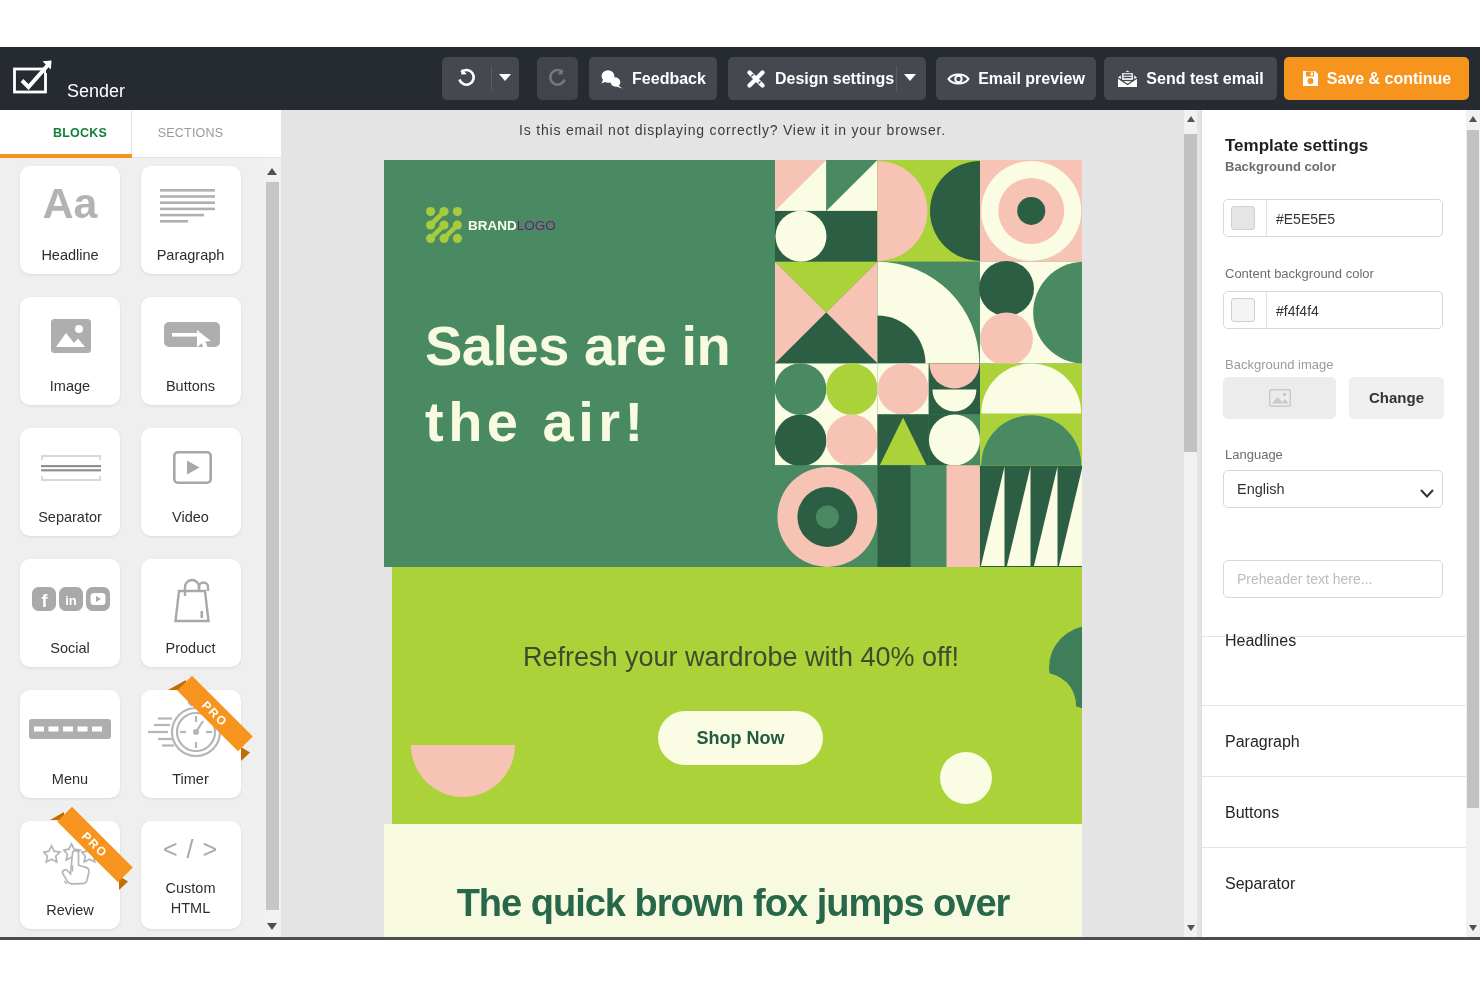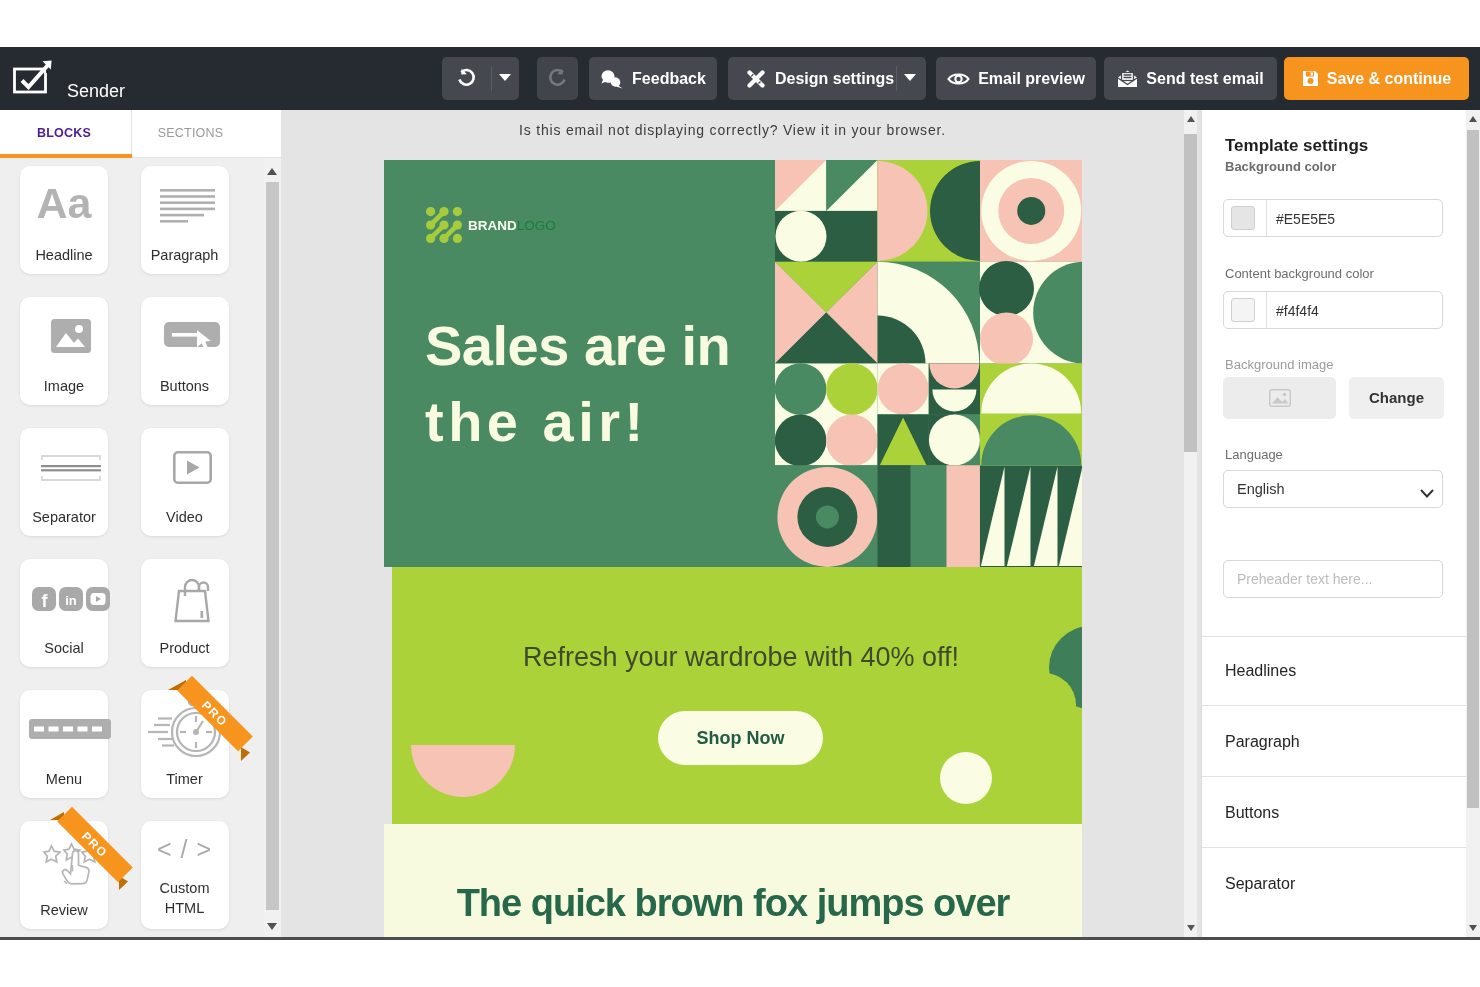--- a/index.html
+++ b/index.html
@@ -10,21 +10,21 @@
   
   #toolbar { left:0; top:47px; width:1480px; height:63px; background:#262a31; }
   .tbtn { position:absolute; top:57px; height:43px; background:#45484f; border-radius:5px;
           color:#fff; font-size:16px; font-weight:bold; display:flex; align-items:center; justify-content:center; }
   .tbtn svg { display:block; }
 
   
   #sidebar { left:0; top:110px; width:281px; height:827px; background:#efefef; }
   #tabbar { left:0; top:110px; width:281px; height:48px; background:#fff; border-bottom:1px solid #e3e3e3; }
   .tab { position:absolute; top:110px; height:46px; line-height:46px; text-align:center; font-size:12.5px; font-weight:bold; letter-spacing:.2px; }
-  .card { position:absolute; width:88px; height:108px; background:#fff; border-radius:10px; box-shadow:0 1px 3px rgba(0,0,0,.09); }
+  .card { position:absolute; width:100px; height:108px; background:#fff; border-radius:10px; box-shadow:0 1px 3px rgba(0,0,0,.09); }
   .cardlbl { position:absolute; width:100%; text-align:center; font-size:14.5px; color:#2e2e2e; font-weight:500; }
 
   
   #canvas { left:281px; top:110px; width:920px; height:827px; background:#e4e4e4; }
   #email  { left:384px; top:160px; width:698px; height:777px; overflow:hidden; }
 
   
   #panel { left:1201px; top:110px; width:265px; height:827px; background:#fff; border-left:1px solid #dcdcdc; }
   .plabel { position:absolute; left:1225px; font-size:13px; color:#6d6d6d; }
   .pinput { position:absolute; left:1223px; width:220px; background:#fff; border:1px solid #d7d7d7; border-radius:5px; }
@@ -116,21 +116,21 @@
       <path d="M1 1 h12 l3 3 v12 h-15 Z" fill="#fff"></path>
       <rect x="4" y="1.5" width="8" height="5" fill="#f7941e"></rect>
       <rect x="8.7" y="2.4" width="2.2" height="3.2" fill="#fff"></rect>
       <circle cx="8.5" cy="11" r="3" fill="#f7941e"></circle>
     </svg>
     Save &amp; continue
   </div>
 
   <div class="abs" id="sidebar"></div>
   <div class="abs" id="tabbar"></div>
-  <div class="tab" style="left:0; width:128px; color:#4c1d95;">BLOCKS</div>
+  <div class="tab" style="left:16px; width:128px; color:#15803d;">BLOCKS</div>
   <div class="tab" style="left:132px; width:117px; color:#9a9a9a; font-weight:normal;">SECTIONS</div>
   <div class="abs" style="left:131px; top:110px; width:1px; height:48px; background:#e3e3e3;"></div>
   <div class="abs" style="left:0; top:154px; width:132px; height:4px; background:#f7941e;"></div>
 
   <div id="cards">
 
     <div class="card" style="left:20px; top:166px;">
       <div class="abs" style="width:100%; top:13px; text-align:center; font-size:43px; font-weight:bold; color:#b3b3b3;">Aa</div>
       <div class="cardlbl" style="bottom:11px;">Headline</div>
     </div>
@@ -287,21 +287,21 @@
             <circle cx="31.4" cy="4.6" r="4.6"></circle>
           <circle cx="4.6" cy="18" r="4.6"></circle>
             <circle cx="18" cy="18" r="4.6"></circle>
             <circle cx="31.4" cy="18" r="4.6"></circle>
           <circle cx="4.6" cy="31.4" r="4.6"></circle>
             <circle cx="18" cy="31.4" r="4.6"></circle>
             <circle cx="31.4" cy="31.4" r="4.6"></circle>
         </g>
       </svg>
     </div>
-    <div class="abs" style="left:84px; top:58px; font-size:13.5px; letter-spacing:0;"><span style="color:#fbfdef; font-weight:bold;">BRAND</span><span style="color:#15803d;">LOGO</span></div>
+    <div class="abs" style="left:84px; top:58px; font-size:13.5px; letter-spacing:0;"><span style="color:#fbfdef; font-weight:bold;">BRAND</span><span style="color:#701a75;">LOGO</span></div>
 
     <div class="abs" style="left:41px; top:148px; font-size:56px; font-weight:bold; color:#f9fbe1; line-height:76px; letter-spacing:-.5px;">Sales are in<br><span style="letter-spacing:4.5px;">the air!</span></div>
 
     <div class="abs" style="left:390.5px; top:0;" id="patternwrap">
     <svg width="307.5" height="407" viewBox="0 0 307.5 407">
 
       <rect x="0" y="0" width="51.25" height="50.9" fill="#f6c3b4"></rect>
       <path d="M0 50.9 L51.25 50.9 L51.25 0 Z" fill="#fafce3"></path>
       <rect x="51.25" y="0" width="51.25" height="50.9" fill="#4a8a62"></rect>
       <path d="M51.25 50.9 L102.5 50.9 L102.5 0 Z" fill="#fafce3"></path>
@@ -421,21 +421,21 @@
     <svg width="14" height="9" viewBox="0 0 14 9">
         <path d="M1 1 L7 7.5 L13 1" fill="none" stroke="#333" stroke-width="2"></path>
       </svg>
   </div>
 
   <div class="plabel" style="top:560px;">Preheader text</div>
   <div class="pinput" style="top:560px; height:38px;"></div>
   <div class="abs" style="left:1237px; top:571px; font-size:14px; color:#bcbcbc;">Preheader text here...</div>
 
   <div class="pdiv" style="top:636px;"></div>
-  <div class="acc" style="top:662px;">Headlines</div>
+  <div class="acc" style="top:632px;">Headlines</div>
   <div class="pdiv" style="top:705px;"></div>
   <div class="acc" style="top:733px;">Paragraph</div>
   <div class="pdiv" style="top:776px;"></div>
   <div class="acc" style="top:804px;">Buttons</div>
   <div class="pdiv" style="top:847px;"></div>
   <div class="acc" style="top:875px;">Separator</div>
 
   <div class="sb-track" style="left:264px; top:158px; width:17px; height:779px;"></div>
   <div class="sb-thumb" style="left:266px; top:182px; width:13px; height:728px; background:#c6c6c6;"></div>
   <div class="sb-arrow" style="left:267px; top:168px; border-left:5px solid transparent; border-right:5px solid transparent; border-bottom:7px solid #505050;"></div>

